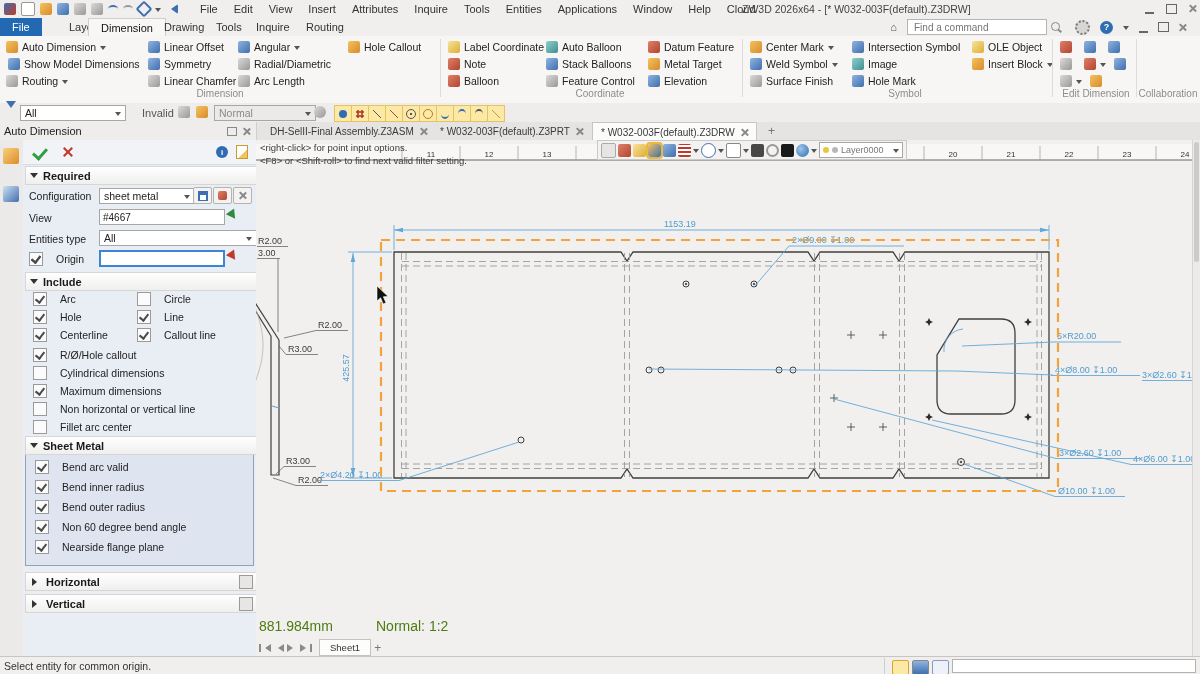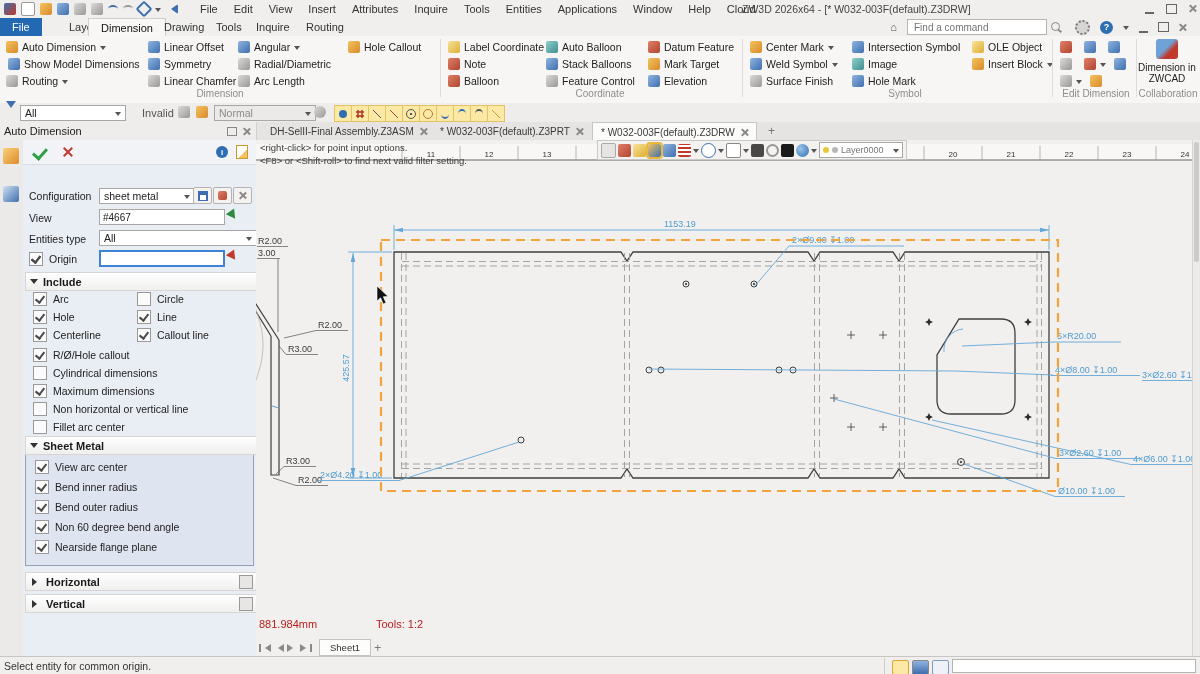--- a/index.html
+++ b/index.html
@@ -87,39 +87,39 @@
       border:1px solid #d8d6d4;display:flex;align-items:center;gap:5px;padding-left:4px;font-weight:bold;font-size:11px;color:#1a1a1a}
   .hd .tri{width:0;height:0;border:4px solid transparent;border-top:5px solid #333;margin-top:4px}
   .hd .trir{width:0;height:0;border:4px solid transparent;border-left:5px solid #333;margin-left:2px}
   .flabel{position:absolute;font-size:10.5px;color:#222;white-space:nowrap}
   .finput{position:absolute;background:#fff;border:1px solid #a9a7a5;height:14px;font-size:10px;color:#222;
           padding:0 3px;font-family:inherit}
   .finput.focus{border:2px solid #3f83d6;height:13px}
   .cb{position:relative;width:12px;height:12px;background:#fbfbfb;border:1px solid #9a9a9a;display:inline-block;flex:0 0 auto}
   .cb.checked::after{content:"";position:absolute;left:3px;top:0.5px;width:4px;height:7px;
                      border-right:2px solid #4a4a4a;border-bottom:2px solid #4a4a4a;transform:rotate(38deg)}
-  .cbrow{position:absolute;display:flex;gap:6px;align-items:center;font-size:10.5px;color:#222;white-space:nowrap}
+  .cbrow{position:absolute;display:flex;gap:13px;align-items:center;font-size:10.5px;color:#222;white-space:nowrap}
   .smbox{position:absolute;left:2px;top:296px;width:227px;height:128px;border:1px solid #93a0b6;background:#dfe5f0}
   .sbtn{width:17px;height:15px;border:1px solid #b5b3b1;background:#f4f3f2;display:flex;align-items:center;justify-content:center;border-radius:2px}
   .floppy{width:10px;height:10px;background:#3c6db5;position:relative}
   .floppy::after{content:"";position:absolute;left:2px;top:4px;width:6px;height:5px;background:#fff}
   .pick{width:0;height:0;border:5px solid transparent}
   .infoc{width:12px;height:12px;border-radius:50%;background:#2f6db3;color:#fff;font-size:8px;font-weight:bold;
          display:flex;align-items:center;justify-content:center}
   .pagei{width:10px;height:12px;background:linear-gradient(135deg,#fff 60%,#f3c35e 60%);border:1px solid #c89a30}
   
   .canvas{left:256px;top:140px;width:936px;height:516px;background:#f1f0ef;overflow:hidden}
   .vtoolbar{position:absolute;left:341px;top:0;height:18px;display:flex;align-items:center;gap:2px;
             background:#f3f2f0;border:1px solid #cbc9c7;padding:0 3px}
   .vti{width:13px;height:13px;border-radius:2px;display:inline-flex}
   .vti.hl{outline:2px solid #e9b83c;background:#ffe9a8}
   .layercombo{width:76px;height:14px;background:#fff;border:1px solid #a9a7a5;display:flex;align-items:center;
               gap:3px;padding:0 3px;font-size:9px;color:#777}
   .bulb{width:6px;height:6px;border-radius:50%}
-  .readout{position:absolute;font-size:11px;color:#b91c1c}
+  .readout{position:absolute;font-size:14px;color:#4d7c0f}
   .sheetrow{position:absolute;left:0;top:499px;width:936px;height:17px;display:flex;align-items:center;gap:3px;padding-left:3px}
   .navt{width:0;height:0;border:4px solid transparent}
   .navt.l{border-right:6px solid #8a8a8a}
   .navt.r{border-left:6px solid #8a8a8a}
   .navbar{width:2px;height:8px;background:#8a8a8a}
   .sheettab{height:15px;background:#fdfdfc;border:1px solid #c5c3c1;display:flex;align-items:center;
             padding:0 10px;font-size:9.5px;color:#333;margin-left:4px}
   .vscroll{left:1192px;top:140px;width:8px;height:516px;background:#edebe9;border-left:1px solid #d7d5d3}
   .vthumb{position:absolute;left:1px;top:2px;width:5px;height:120px;background:#cdcbc9;border-radius:2px}
   
@@ -267,21 +267,21 @@
   <div class="ritem" style="left:546px;top:38px">
     <span class="ic ig"></span>
     <span class="rlb">Feature Control</span>
     </div>
   <div class="ritem" style="left:648px;top:4px">
     <span class="ic ir"></span>
     <span class="rlb">Datum Feature</span>
     </div>
   <div class="ritem" style="left:648px;top:21px">
     <span class="ic io"></span>
-    <span class="rlb">Mark Target</span>
+    <span class="rlb">Metal Target</span>
     </div>
   <div class="ritem" style="left:648px;top:38px">
     <span class="ic ib"></span>
     <span class="rlb">Elevation</span>
     </div>
   <div class="glabel" style="left:600px">Coordinate</div>
   <div class="vsep" style="left:742px"></div>
 
   <div class="ritem" style="left:750px;top:4px">
     <span class="ic io"></span>
@@ -343,25 +343,20 @@
   <div class="ritem" style="left:1060px;top:38px">
       <span class="ic ig"></span>
       <span class="tri-d"></span>
     </div>
   <div class="ritem" style="left:1090px;top:38px">
       <span class="ic io"></span>
     </div>
   <div class="glabel" style="left:1096px">Edit Dimension</div>
   <div class="vsep" style="left:1136px"></div>
 
-  <div class="collabbtn" style="left:1138px">
-    <span class="collabic"></span>
-    <span class="collabtx">Dimension in
-ZWCAD</span>
-    </div>
   <div class="collabbtn" style="left: 1198px; display: flex;">
 
     <span class="collabtx">Synchronize to
 DWG/DXF</span>
     </div>
   <div class="glabel" style="left:1168px">Collaboration</div>
 </div>
 
 <div class="abs filterrow">
   <span class="abs" style="left:6px;top:5px"><span class="funnel"></span></span>
@@ -444,20 +439,24 @@
 
     <div class="ptoolbar">
       <span style="margin-left:10px" class="okmark"></span>
       <span class="xmark red" style="margin-left:16px"></span>
       <span style="margin-left:auto;display:flex;gap:8px;padding-right:8px;align-items:center">
         <span class="infoc">i</span>
         <span class="pagei"></span>
       </span>
     </div>
 
+    <div class="hd" style="top:26px">
+      <span class="tri"></span>
+      <span>Required</span>
+      </div>
     <span class="flabel" style="left:6px;top:50px">Configuration</span>
     <div class="combo" style="left:76px;top:48px;width:86px">
       <span>sheet metal</span>
         <span class="spacer"></span>
         <span class="tri-d"></span>
       </div>
     <span class="abs sbtn" style="left:170px;top:47px">
         <span class="floppy"></span>
       </span>
     <span class="abs sbtn" style="left:190px;top:47px">
@@ -533,21 +532,21 @@
         <span>Fillet arc center</span>
       </div>
 
     <div class="smbox"></div>
     <div class="hd" style="top:296px">
       <span class="tri"></span>
       <span>Sheet Metal</span>
       </div>
     <div class="cbrow" style="left:12px;top:320px">
         <span class="cb checked"></span>
-        <span>View arc center</span>
+        <span>Bend arc valid</span>
       </div>
     <div class="cbrow" style="left:12px;top:340px">
         <span class="cb checked"></span>
         <span>Bend inner radius</span>
       </div>
     <div class="cbrow" style="left:12px;top:360px">
         <span class="cb checked"></span>
         <span>Bend outer radius</span>
       </div>
     <div class="cbrow" style="left:12px;top:380px">
@@ -761,21 +760,21 @@
     <span class="layercombo">
       <span class="bulb" style="background:#e8c83a"></span>
       <span class="bulb" style="background:#b9b7b5"></span>
       <span>Layer0000</span>
       <span class="tri-d" style="margin-left:auto"></span>
     </span>
   </div>
 
   
   <span class="readout" style="left:3px;top:478px">881.984mm</span>
-  <span class="readout" style="left:120px;top:478px">Tools: 1:2</span>
+  <span class="readout" style="left:120px;top:478px">Normal: 1:2</span>
 
   
   <div class="sheetrow">
     <span style="display:flex;align-items:center">
         <span class="navbar"></span>
         <span class="navt l"></span>
       </span>
     <span class="navt l"></span>
     <span class="navt r"></span>
     <span style="display:flex;align-items:center">

